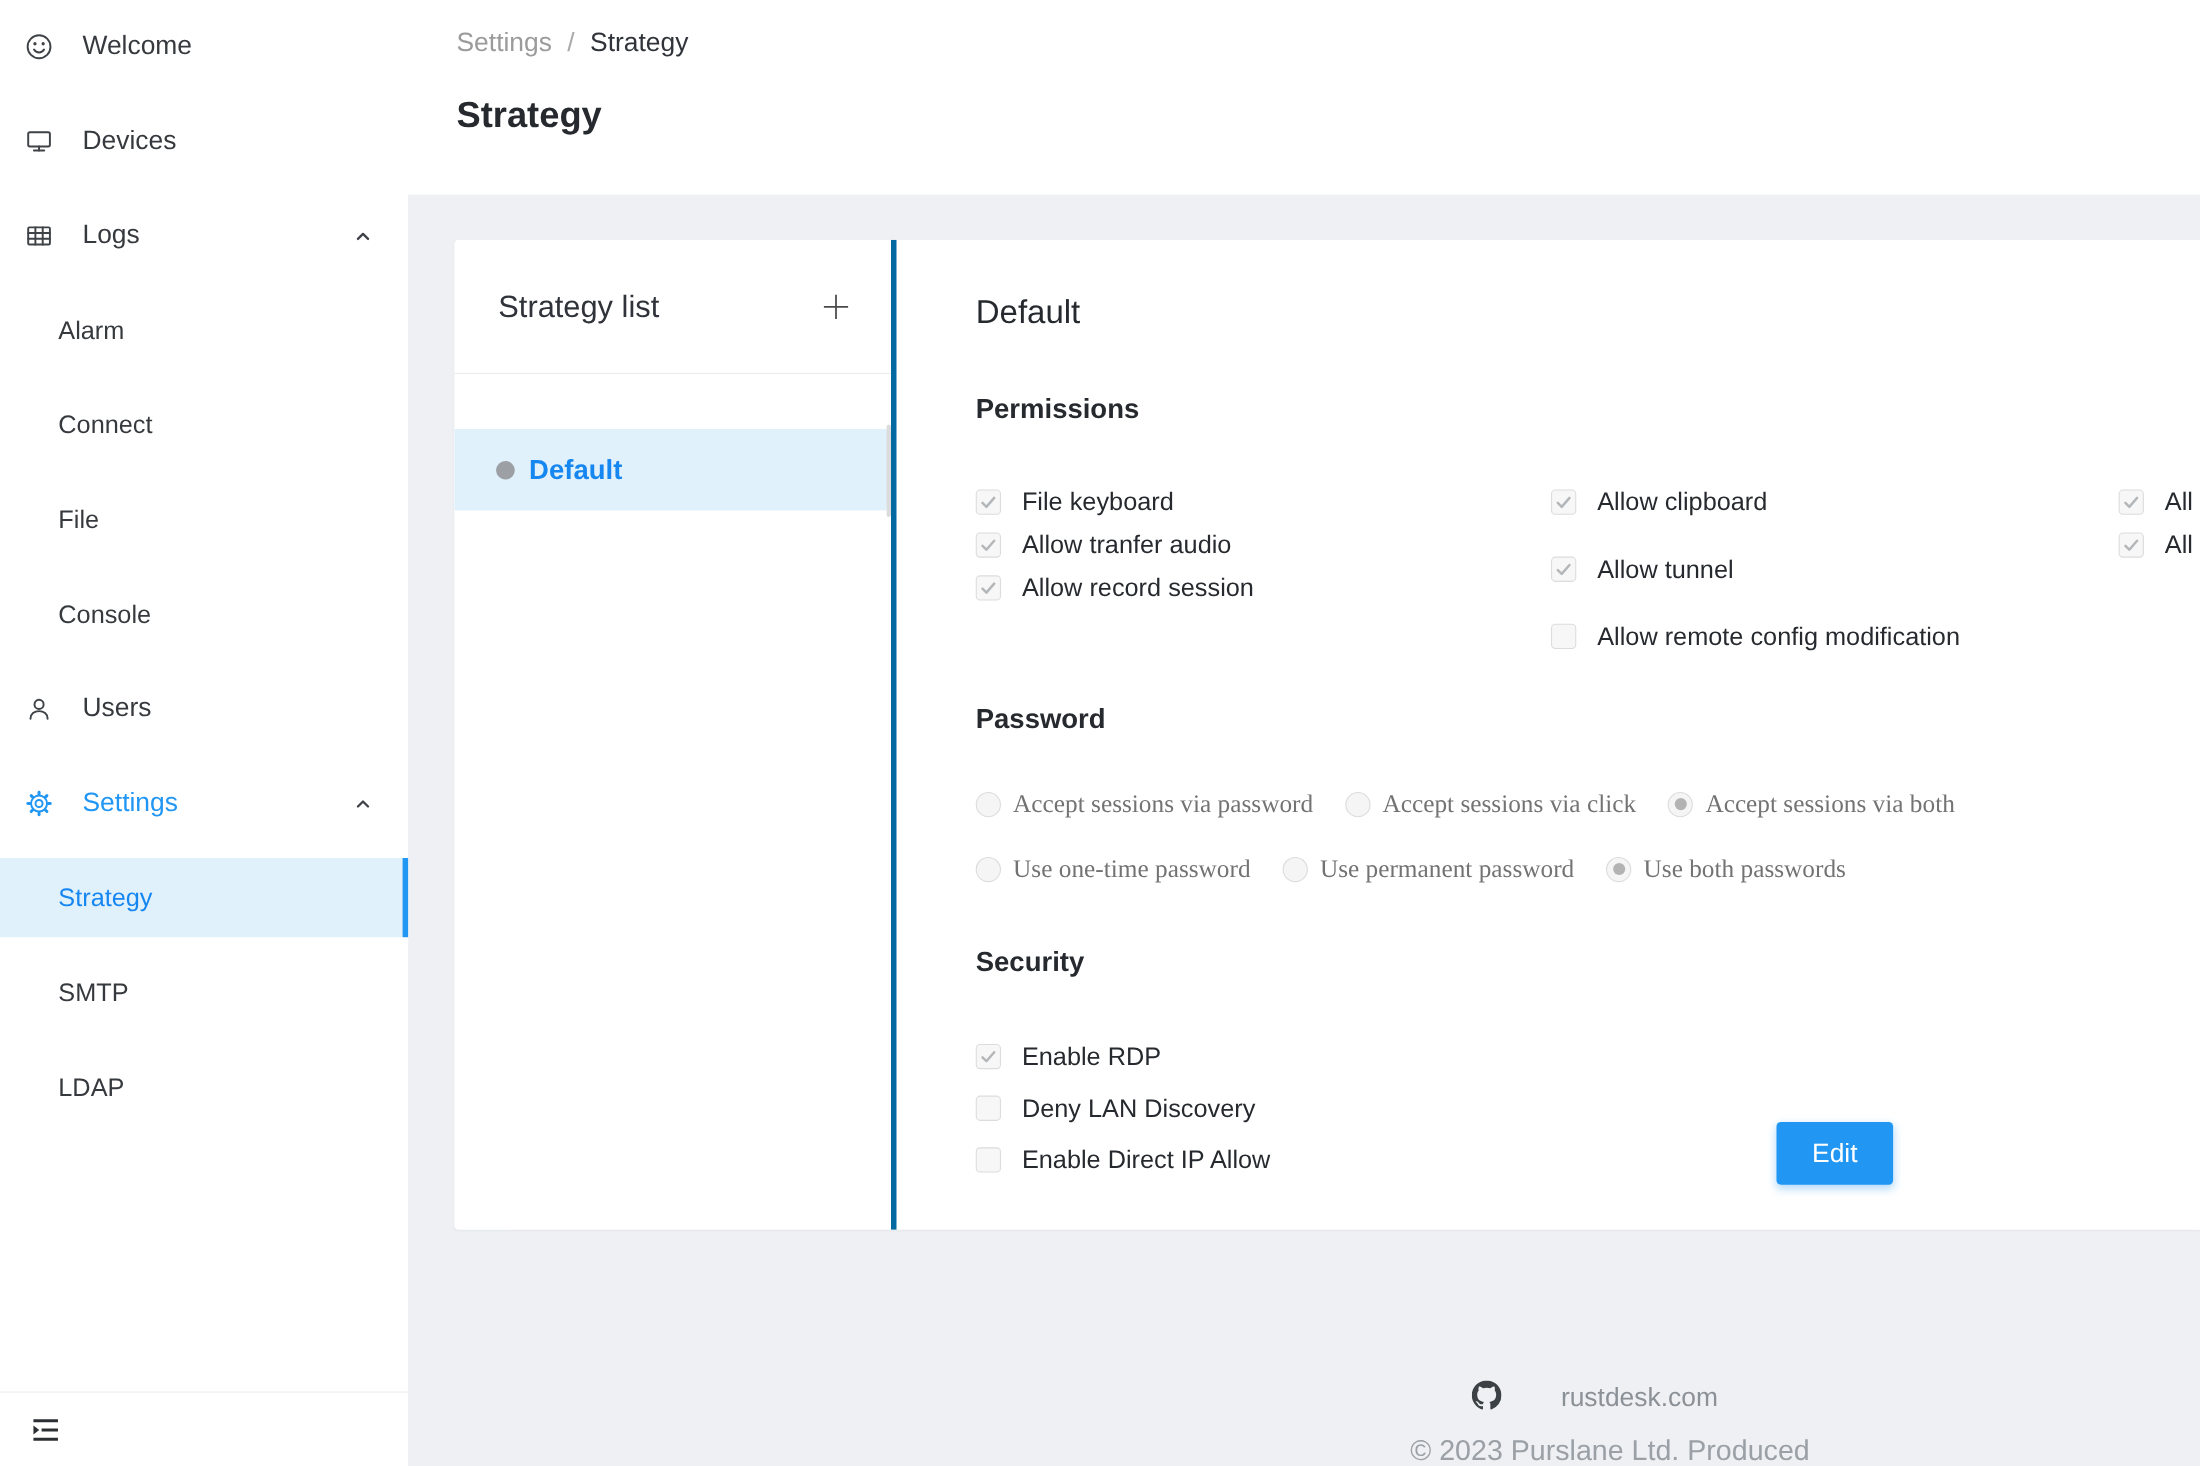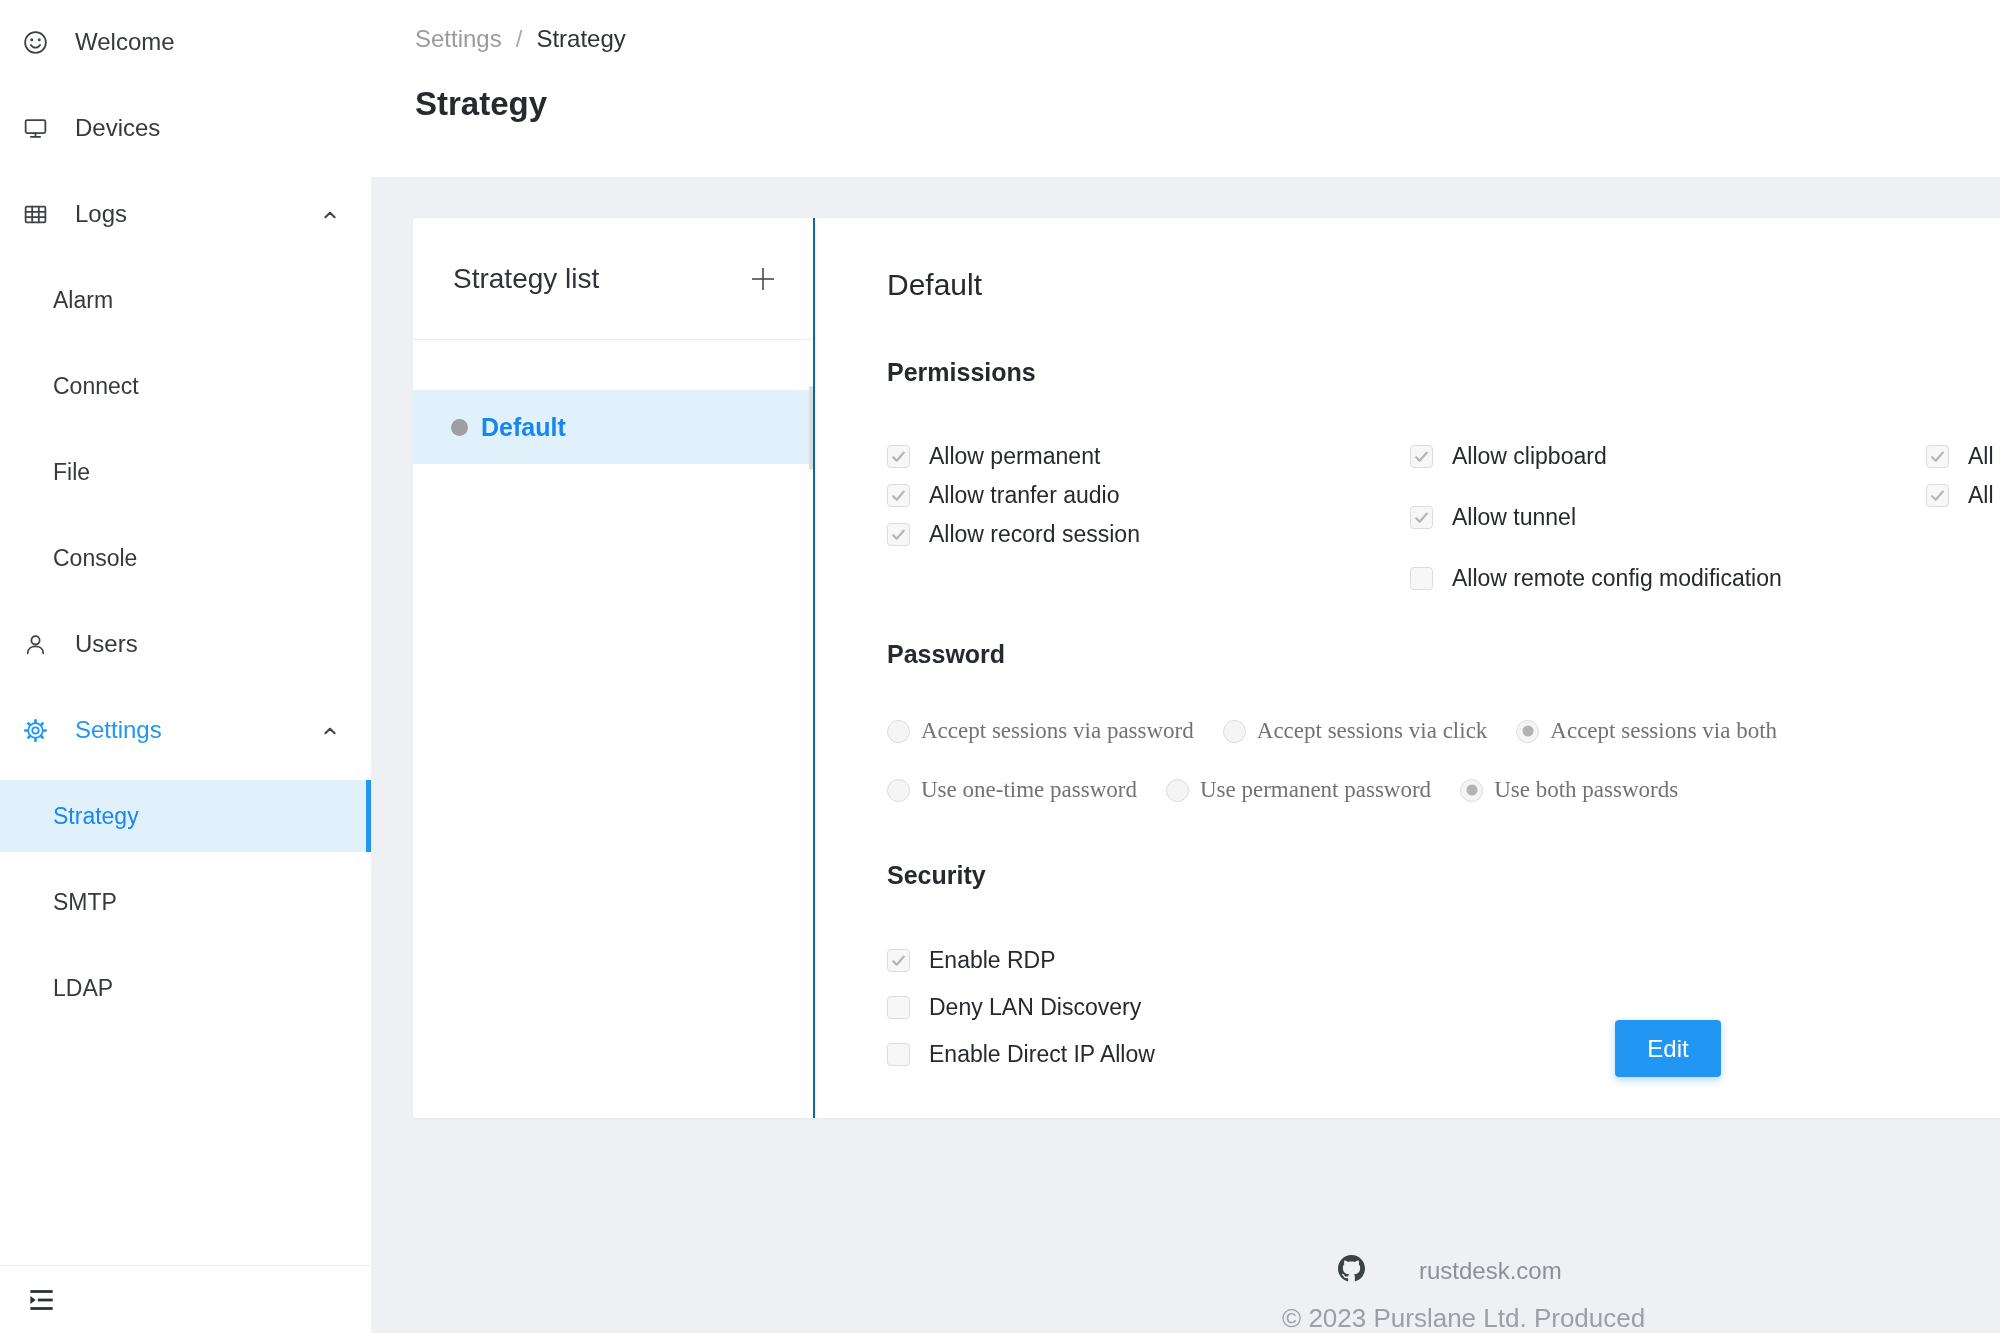--- a/index.html
+++ b/index.html
@@ -48,21 +48,21 @@
   .page-title { margin-top:32px; font-size:33px; font-weight:700; color:#26292e; }
 
   .content { flex:1; position:relative; }
 
   
   .card {
     position:relative; margin:41px 0 0 42px; width:calc(100% - 42px); height:900px;
     background:#ffffff; border-radius:4px 0 0 4px; display:flex; overflow:hidden;
     box-shadow:0 1px 3px rgba(0,0,0,0.04);
   }
-  .list-panel { width:402px; min-width:402px; border-right:2px solid #0369a1; position:relative; }
+  .list-panel { width:402px; min-width:402px; border-right:5px solid #0369a1; position:relative; }
   .list-header {
     height:122px; border-bottom:1px solid #ececec; display:flex; align-items:center;
     justify-content:space-between; padding:0 34px 0 40px;
   }
   .list-title { font-size:28px; font-weight:500; color:#303339; }
   .add-btn { width:32px; height:32px; cursor:pointer; display:flex; align-items:center; justify-content:center; }
   .list-body { padding-top:50px; }
   .list-item {
     height:74px; display:flex; align-items:center; padding-left:38px; cursor:pointer;
   }
@@ -278,21 +278,21 @@
 
           <div class="section-h h-perm">Permissions</div>
           <div class="perm-grid">
             <div class="perm-col col-1">
               <label class="check-row">
                 <span class="checkbox checked">
                     <svg width="17" height="17" viewBox="0 0 24 24" fill="none" stroke="#b4b7ba" stroke-width="3.2" stroke-linecap="round" stroke-linejoin="round">
                       <polyline points="4.5,13 9.5,18 19.5,6.5"></polyline>
                     </svg>
                   </span>
-                <span class="clbl">Allow permanent</span>
+                <span class="clbl">File keyboard</span>
               </label>
               <label class="check-row">
                 <span class="checkbox checked">
                     <svg width="17" height="17" viewBox="0 0 24 24" fill="none" stroke="#b4b7ba" stroke-width="3.2" stroke-linecap="round" stroke-linejoin="round">
                       <polyline points="4.5,13 9.5,18 19.5,6.5"></polyline>
                     </svg>
                   </span>
                 <span class="clbl">Allow tranfer audio</span>
               </label>
               <label class="check-row">

